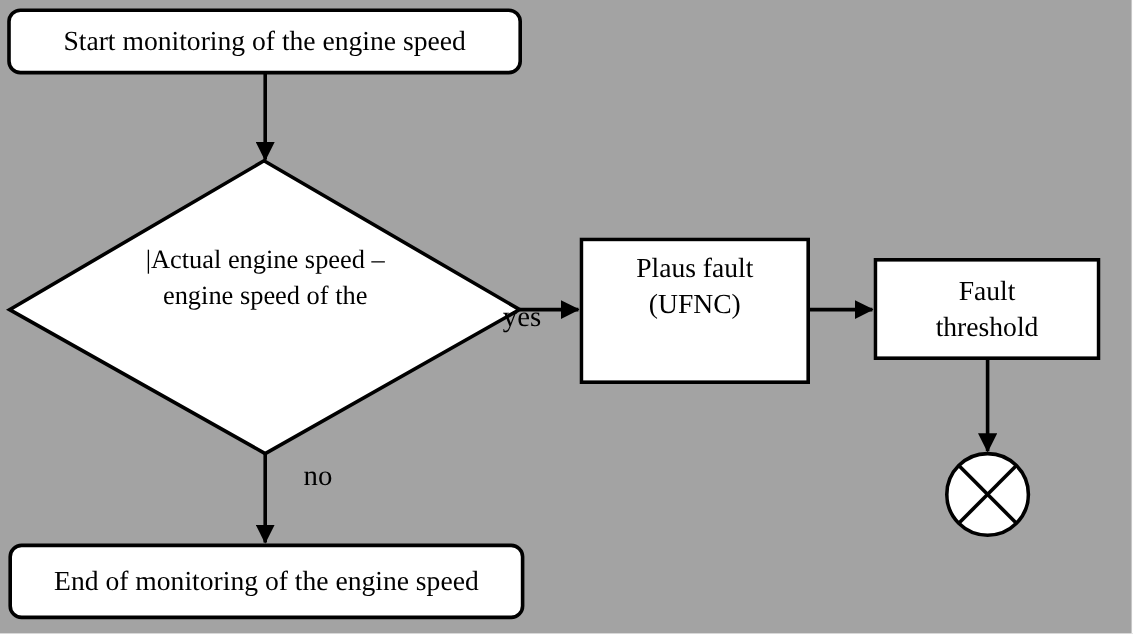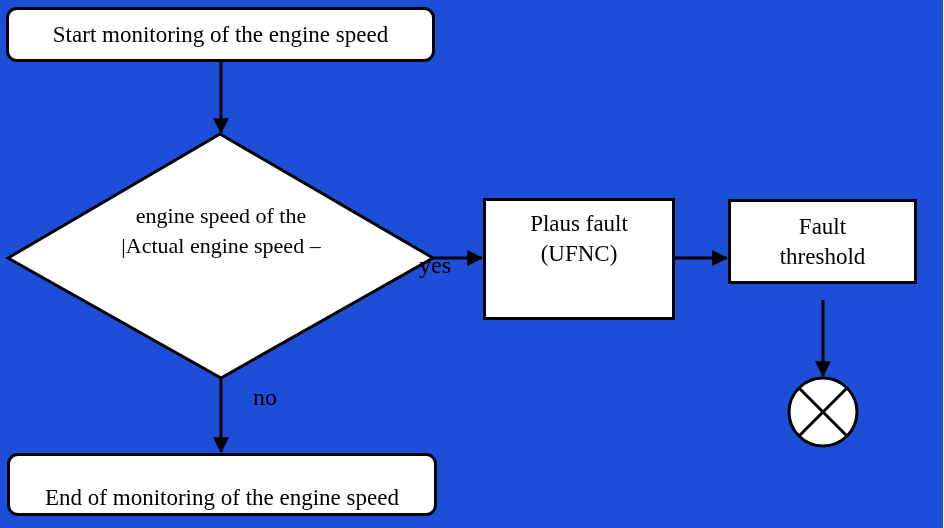--- a/index.html
+++ b/index.html
@@ -4,21 +4,21 @@
 <style>
   html, body {
     margin: 0;
     padding: 0;
     background: #ffffff;
   }
   .canvas {
     position: relative;
     width: 943px;
     height: 528px;
-    background: #1d4ed8;
+    background: #a3a3a3;
     font-family: "Liberation Serif", "DejaVu Serif", serif;
     color: #000000;
     overflow: hidden;
   }
   .layer {
     position: absolute;
     left: 0;
     top: 0;
   }
   .node {
@@ -35,23 +35,23 @@
     line-height: 30px;
   }
   .node.rounded {
     border-radius: 11px;
   }
   .node.top-aligned {
     justify-content: flex-start;
     padding-top: 8px;
   }
   .start-node  { left: 6px;   top: 7px;   width: 429px; height: 55px; }
-  .end-node    { left: 7px;   top: 453px; width: 430px; height: 63px; justify-content: flex-end; }
+  .end-node    { left: 7px;   top: 453px; width: 430px; height: 63px; }
   .plaus-node  { left: 483px; top: 198px; width: 192px; height: 122px; }
-  .fault-node  { left: 728px; top: 199px; width: 189px; height: 85px; }
+  .fault-node  { left: 728px; top: 215px; width: 189px; height: 85px; }
   .decision-text {
     position: absolute;
     left: 45px;
     top: 201px;
     width: 352px;
     text-align: center;
     font-size: 22px;
     line-height: 30px;
   }
   .edge-label {
@@ -92,22 +92,22 @@
       <line x1="799" y1="388" x2="847" y2="436" stroke="#000000" stroke-width="3"></line>
       <line x1="847" y1="388" x2="799" y2="436" stroke="#000000" stroke-width="3"></line>
     </g>
   </svg>
 
   <div class="node rounded start-node">
     <span>Start monitoring of the engine speed</span>
   </div>
 
   <div class="decision-text">
+    <span class="line-block">|Actual engine speed –</span>
     <span class="line-block">engine speed of the</span>
-    <span class="line-block">|Actual engine speed –</span>
   </div>
 
   <div class="node top-aligned plaus-node">
     <span class="line-block">Plaus fault</span>
     <span class="line-block">(UFNC)</span>
   </div>
 
   <div class="node fault-node">
     <span class="line-block">Fault</span>
     <span class="line-block">threshold</span>

